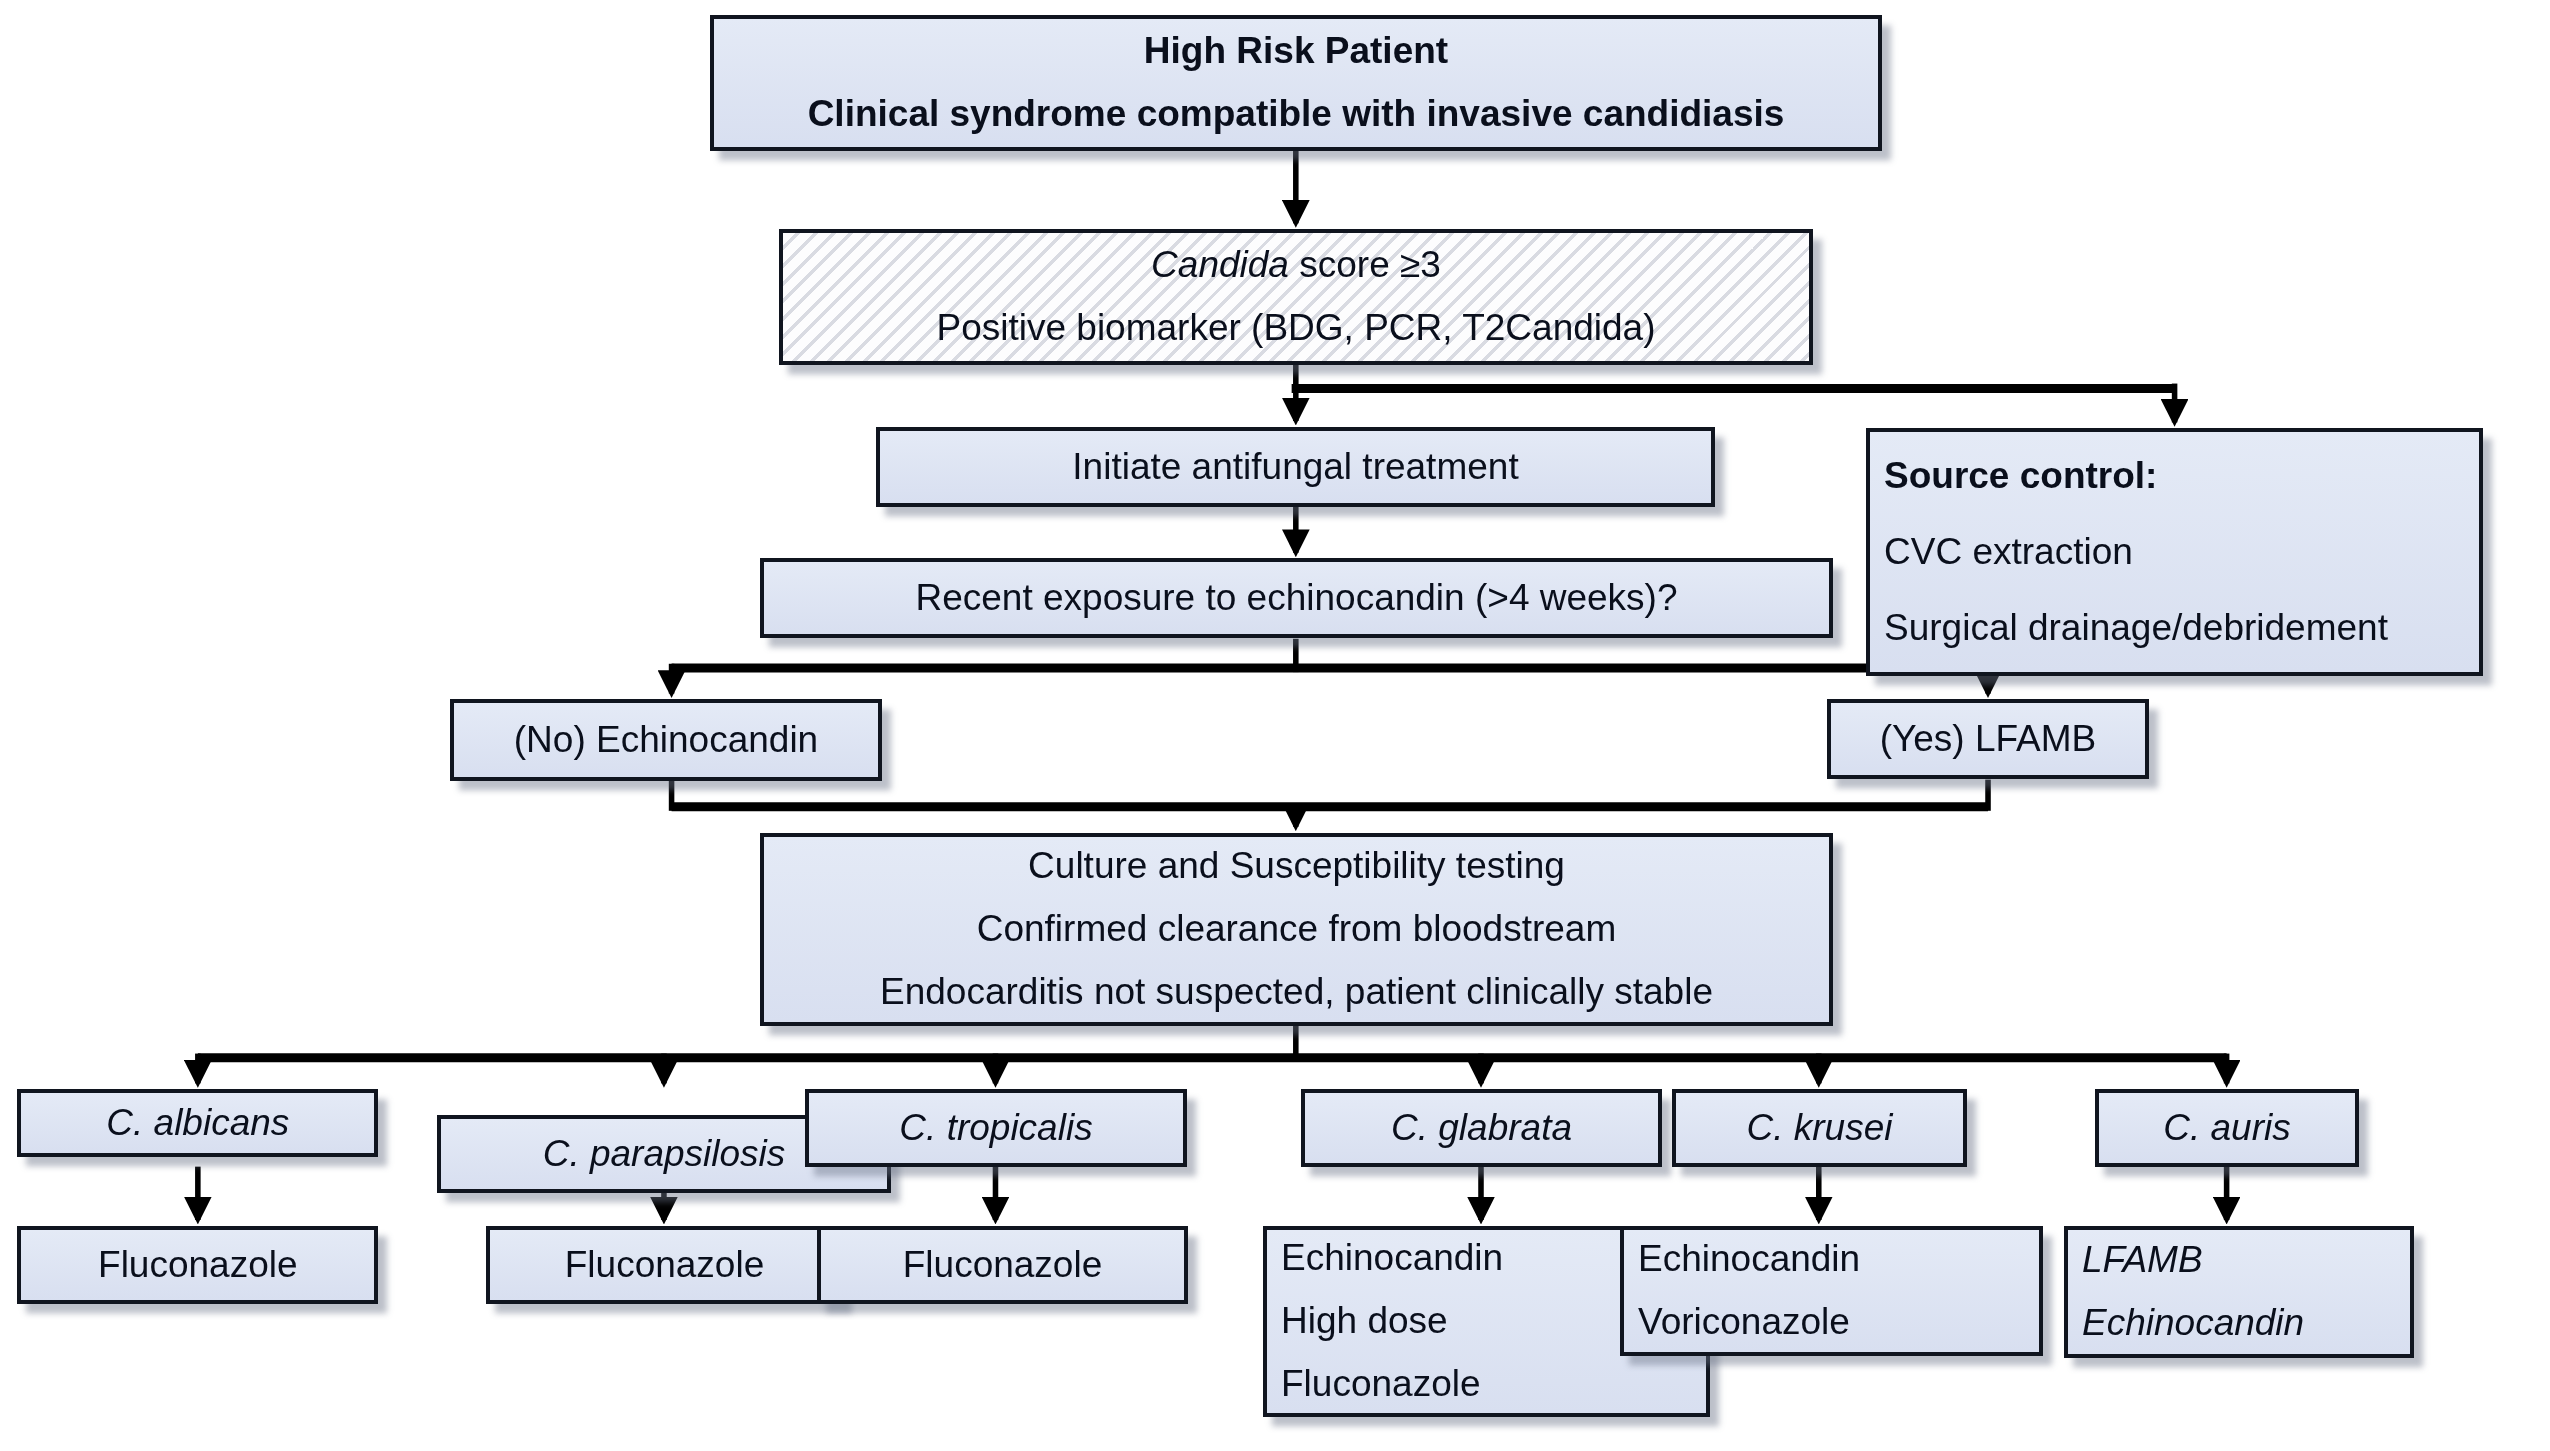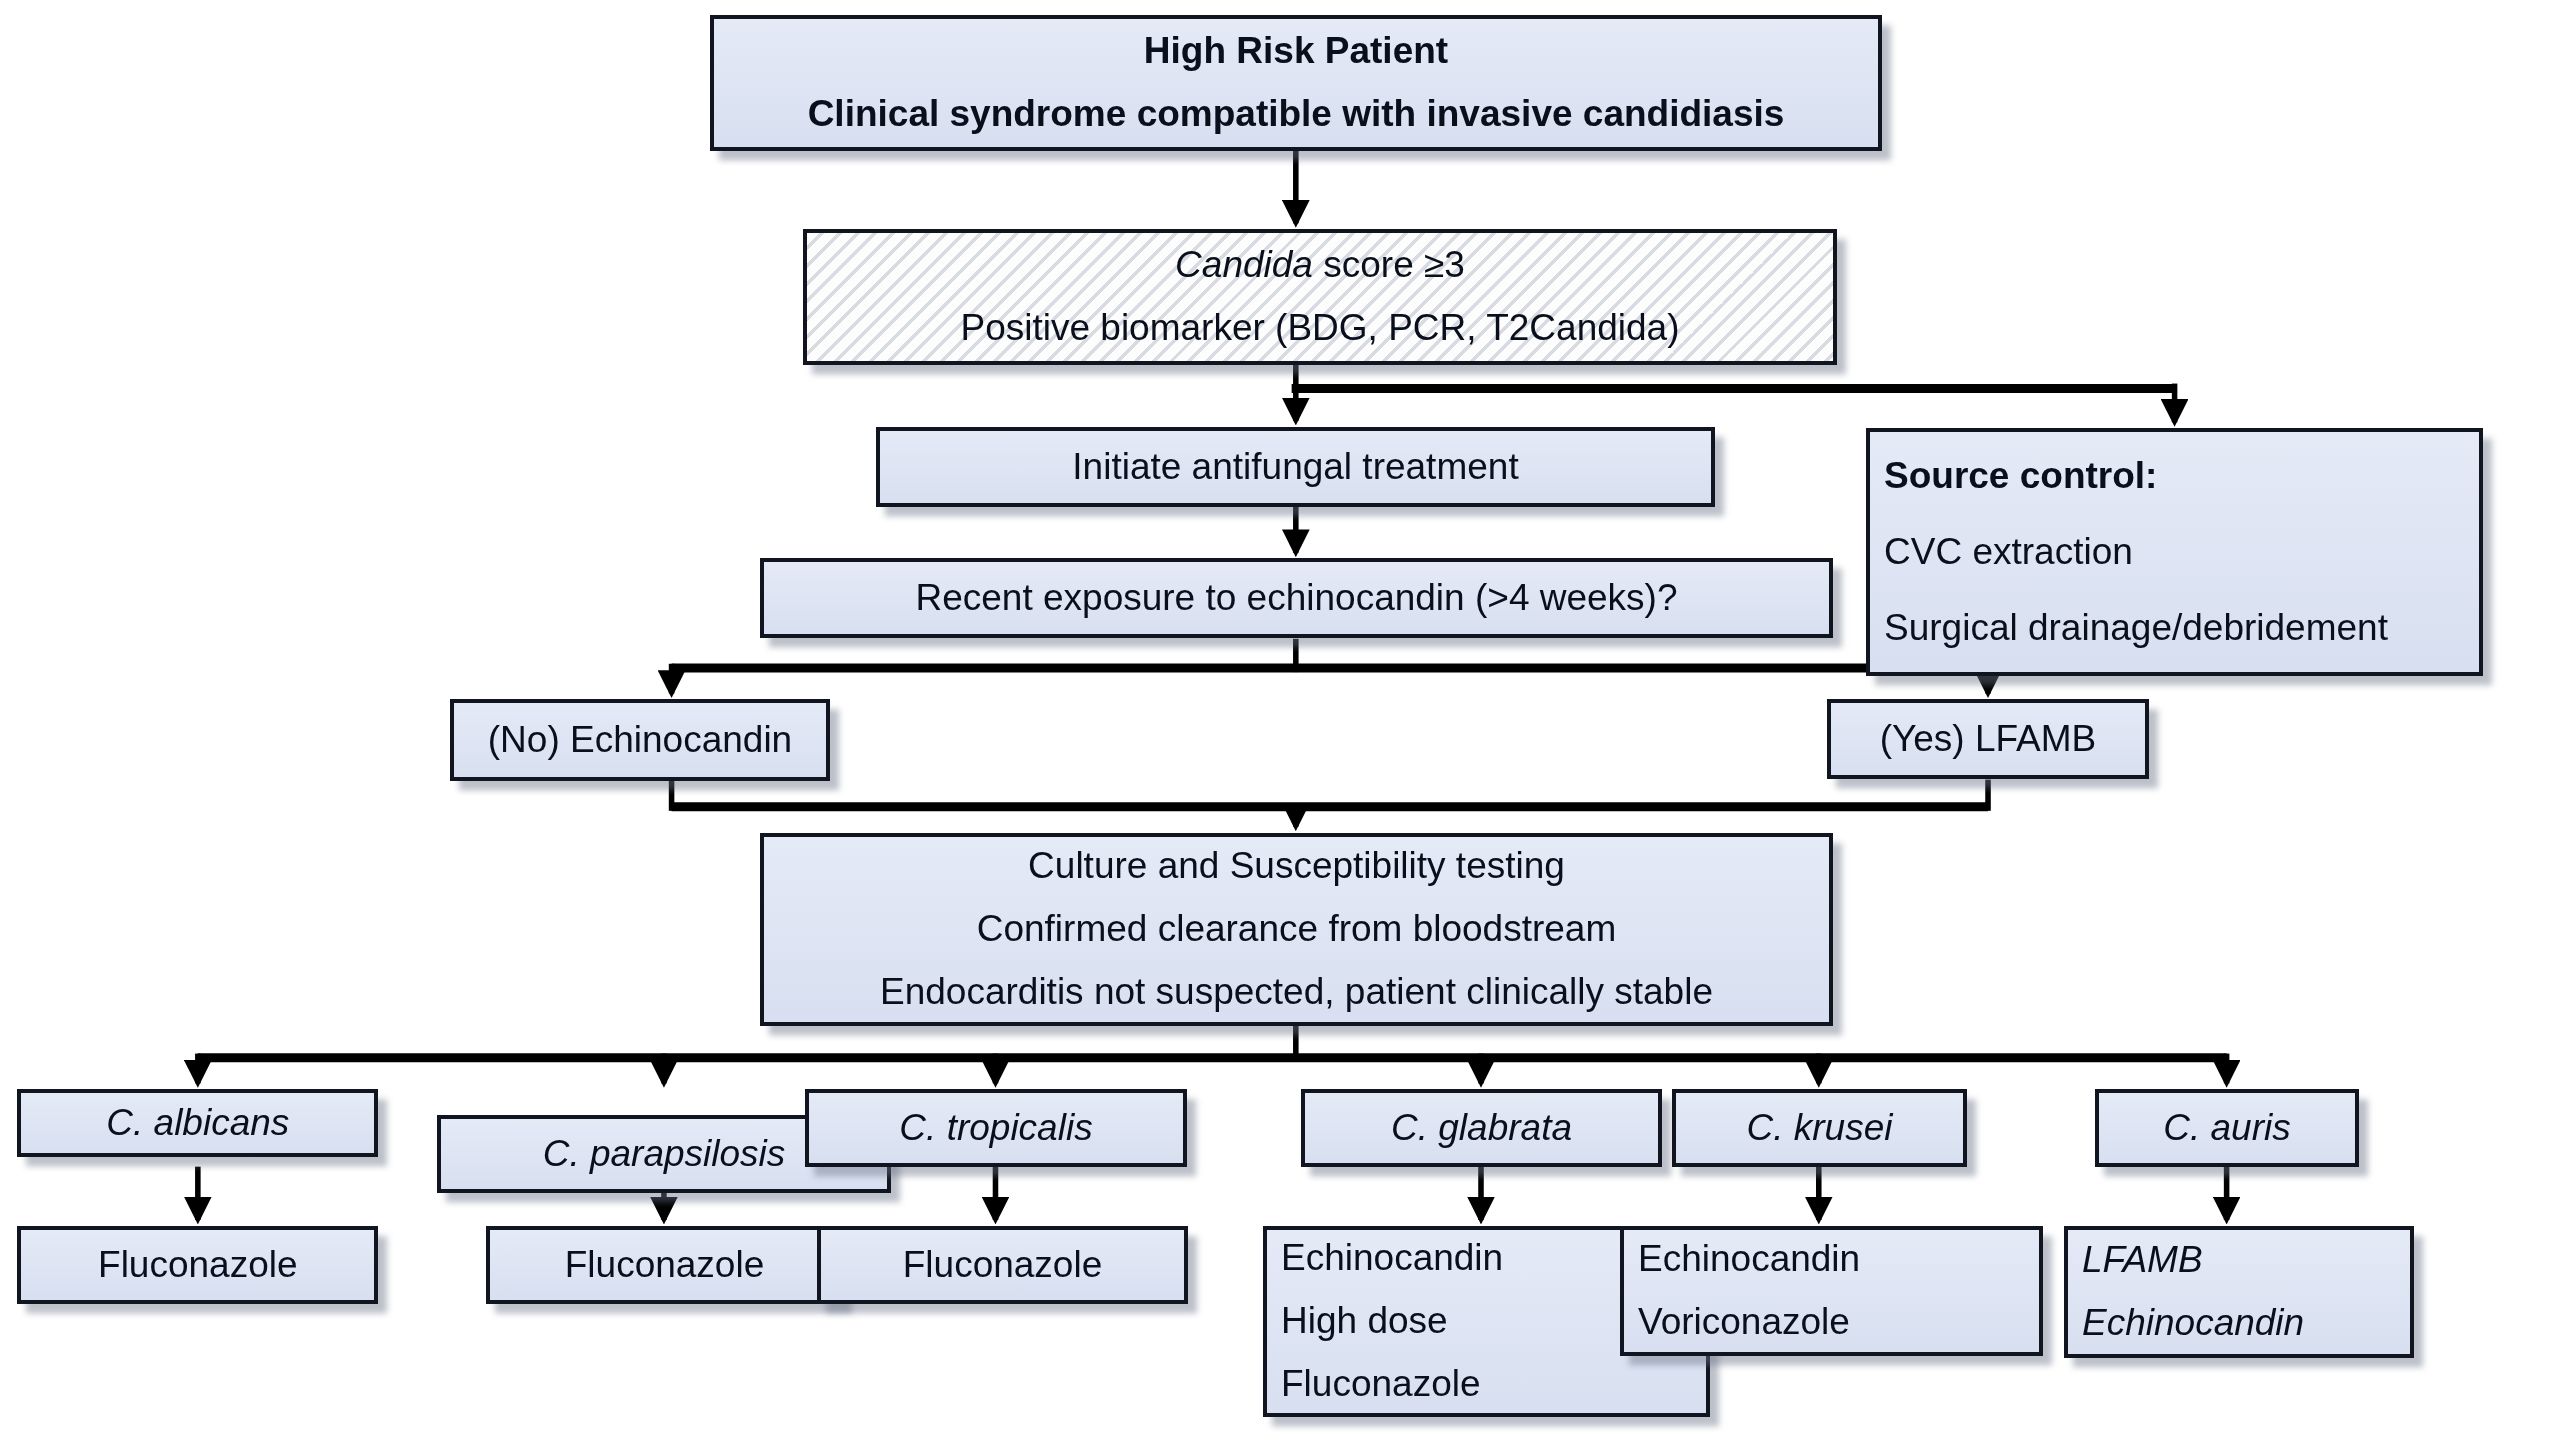--- a/index.html
+++ b/index.html
@@ -42,21 +42,20 @@
     flex-direction: column;
     justify-content: center;
     align-items: center;
     text-align: center;
     padding: 4.2px 14px;
   }
   .box.hatched {
     background: repeating-linear-gradient(135deg,
       var(--hatch-bg, #fdfdfe) 0px, var(--hatch-bg, #fdfdfe) 9px,
       var(--hatch-stripe, #d9dbe2) 9px, var(--hatch-stripe, #d9dbe2) 12.5px);
-    margin-left: 24px;
   }
   .box.leftalign {
     align-items: flex-start;
     text-align: center;
     padding-right: 16.7px;
   }
   .box.sourcebox { line-height: 2.05; }
   .b  { font-weight: bold; }
   .it { font-style: italic; }
   .gap { margin-left: 0.28em; }
@@ -142,21 +141,21 @@
   <div class="box leftalign sourcebox" style="left:1866px; top:428px; width:617px; height:248px;">
     <div class="bl b">Source control:</div>
     <div class="bl">CVC extraction</div>
     <div class="bl">Surgical drainage/debridement</div>
   </div>
 
   <div class="box" style="left:760px; top:558px; width:1073px; height:80px;">
     <div class="bl">Recent exposure to echinocandin (&gt;4 weeks)?</div>
   </div>
 
-  <div class="box" style="left:450px; top:699px; width:380px; height:82px;">
+  <div class="box" style="left:450px; top:699px; width:432px; height:82px;">
     <div class="bl">(No) Echinocandin</div>
   </div>
 
   <div class="box" style="left:1827px; top:699px; width:322px; height:80px;">
     <div class="bl">(Yes) LFAMB</div>
   </div>
 
   <div class="box" style="left:760px; top:833px; width:1073px; height:193px;">
     <div class="bl">Culture and Susceptibility testing</div>
     <div class="bl">Confirmed clearance from bloodstream</div>

